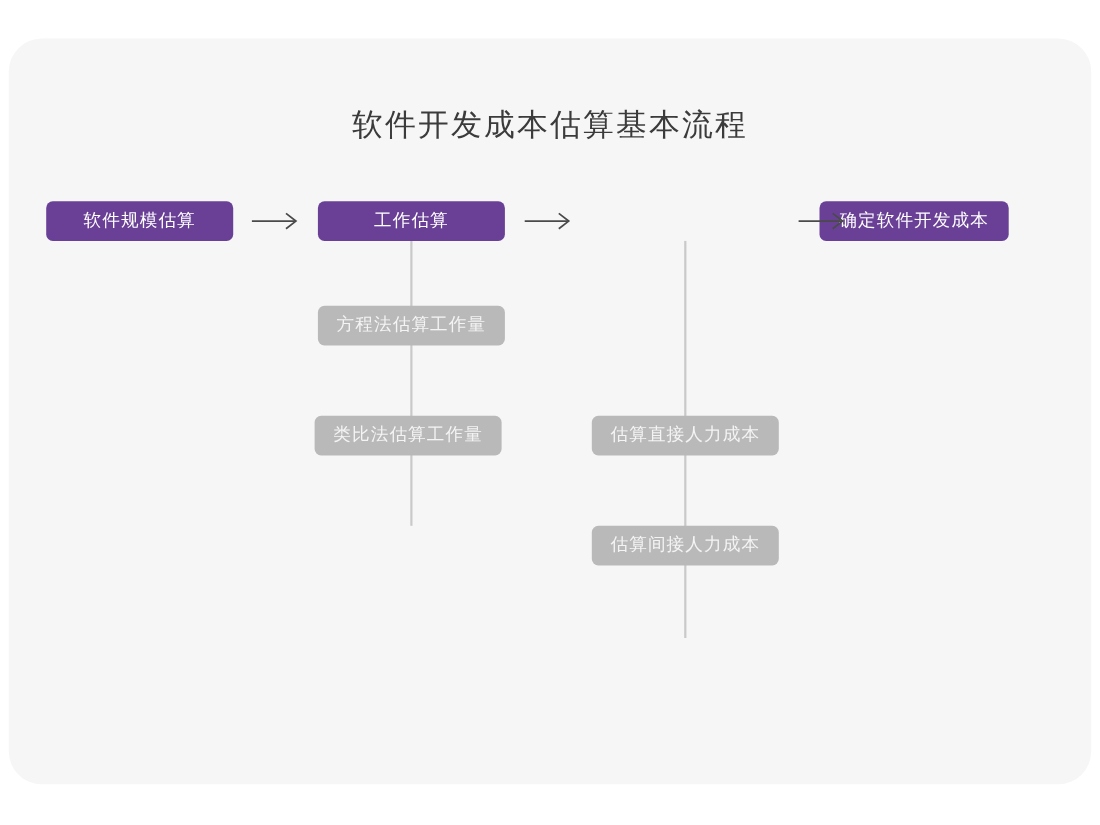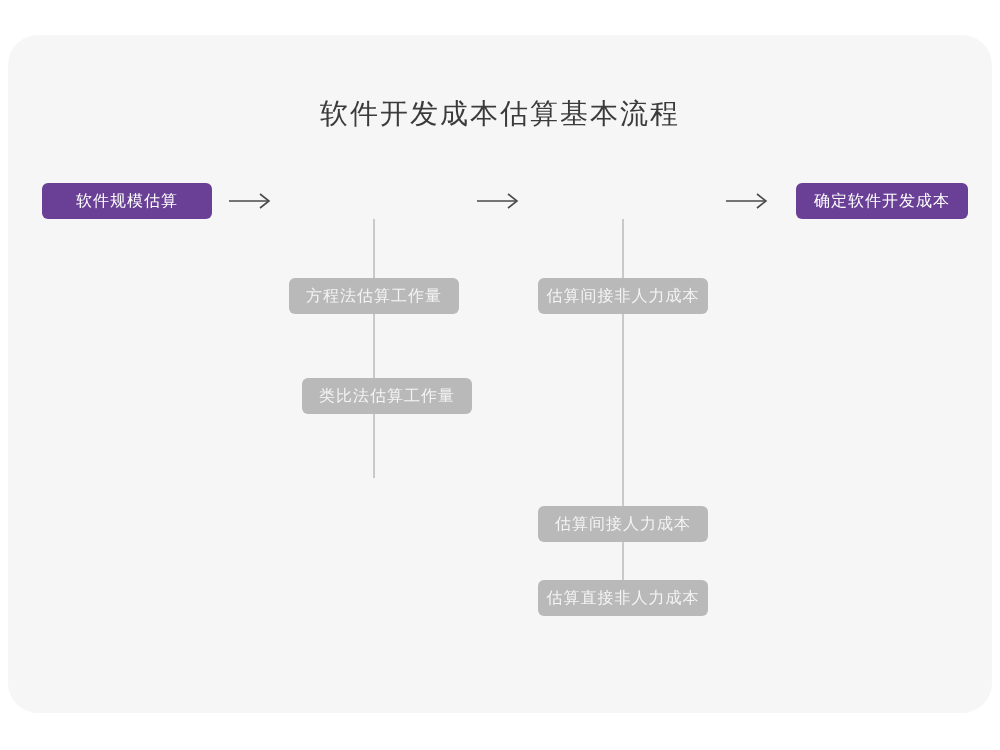--- a/index.html
+++ b/index.html
@@ -34,34 +34,34 @@
 
 <div class="canvas">
   <div class="card"></div>
 
   <h1 class="title">软件开发成本估算基本流程</h1>
 
   <div class="vline" style="left:373px;top:219px;height:259px"></div>
   <div class="vline" style="left:622px;top:219px;height:361px"></div>
 
   <div class="node purple" style="left:42px;top:183px;width:170px">软件规模估算</div>
-  <div class="node purple" style="left:796px;top:183px;width:172px">确定软件开发成本</div>
+  <div class="node purple" style="left:289px;top:183px;width:170px">工作估算</div>
+  <div class="node purple" style="left:745px;top:183px;width:172px">确定软件开发成本</div>
 
   <svg class="arrow" style="left:227px;top:192px" width="46" height="18" viewBox="0 0 46 18">
     <line x1="2" y1="9" x2="41" y2="9" stroke="currentColor" stroke-width="1.6"></line>
     <polyline points="33,2 42,9 33,16" fill="none" stroke="currentColor" stroke-width="1.6"></polyline>
   </svg>
   <svg class="arrow" style="left:475px;top:192px" width="46" height="18" viewBox="0 0 46 18">
     <line x1="2" y1="9" x2="41" y2="9" stroke="currentColor" stroke-width="1.6"></line>
     <polyline points="33,2 42,9 33,16" fill="none" stroke="currentColor" stroke-width="1.6"></polyline>
   </svg>
   <svg class="arrow" style="left:724px;top:192px" width="46" height="18" viewBox="0 0 46 18">
     <line x1="2" y1="9" x2="41" y2="9" stroke="currentColor" stroke-width="1.6"></line>
     <polyline points="33,2 42,9 33,16" fill="none" stroke="currentColor" stroke-width="1.6"></polyline>
   </svg>
 
   <div class="node gray" style="left:289px;top:278px;width:170px">方程法估算工作量</div>
-  <div class="node gray" style="left:302px;top:378px;width:170px">类比法估算工作量</div>
+  <div class="node gray" style="left:286px;top:378px;width:170px">类比法估算工作量</div>
 
-  <div class="node gray" style="left:538px;top:278px;width:170px">估算间接非人力成本</div>
-  <div class="node gray" style="left:538px;top:506px;width:170px">估算间接人力成本</div>
-  <div class="node gray" style="left:538px;top:580px;width:170px">估算直接非人力成本</div>
+  <div class="node gray" style="left:538px;top:378px;width:170px">估算直接人力成本</div>
+  <div class="node gray" style="left:538px;top:478px;width:170px">估算间接人力成本</div>
 </div>
 
 </body></html>

